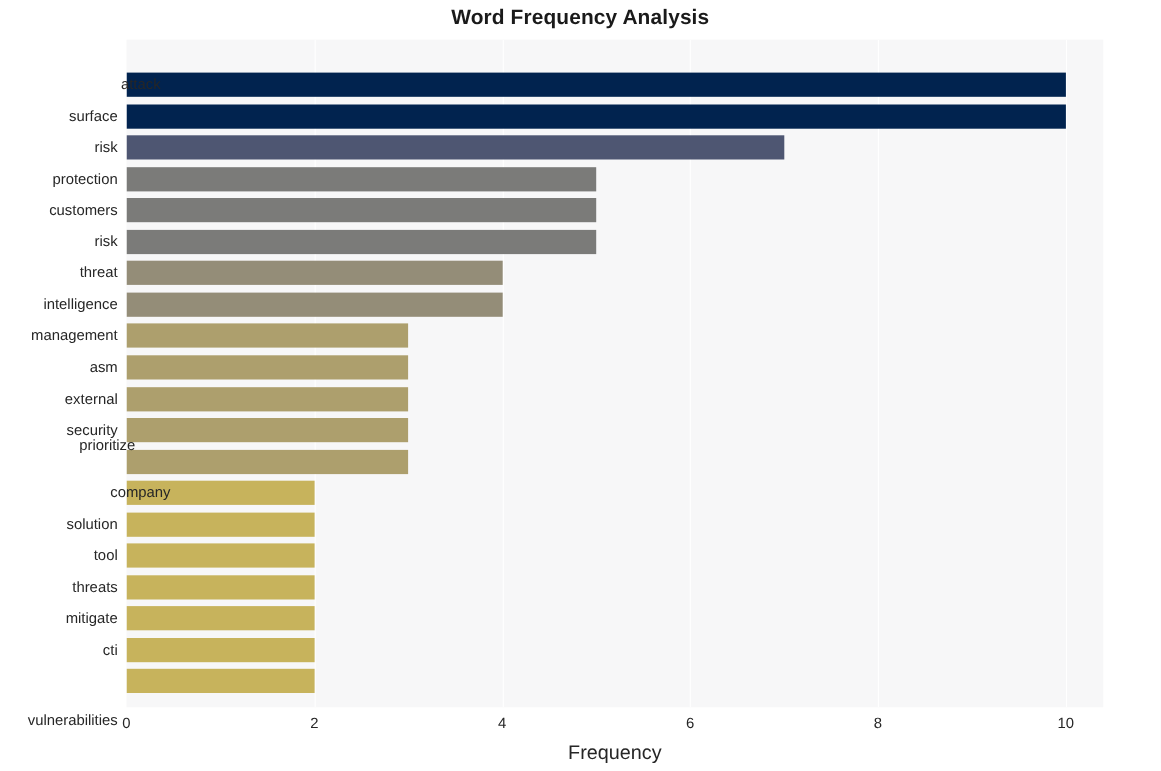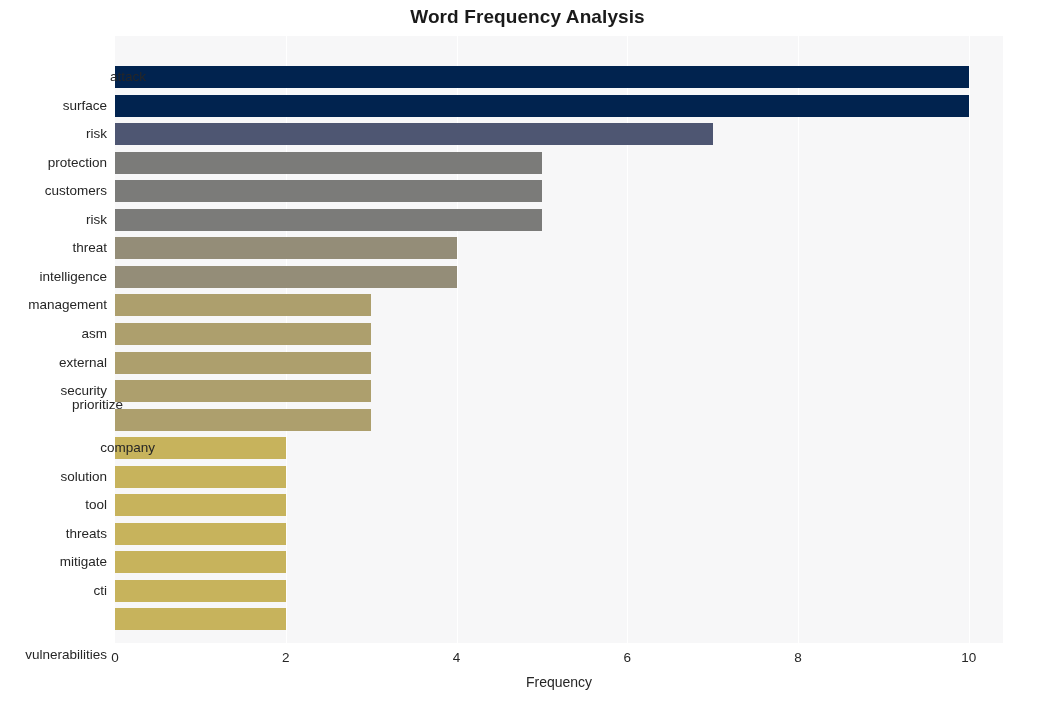--- a/index.html
+++ b/index.html
@@ -88,21 +88,21 @@
     font-size: 13.5px;
     color: #262626;
   }
 
   #xlabel {
     position: absolute;
     left: 115px;
     top: 674px;
     width: 888px;
     text-align: center;
-    font-size: 14px;
+    font-size: 18px;
     color: #262626;
   }
 </style>
 </head>
 <body>
 
 <div id="figure">
 
   <div id="chart-title">Word Frequency Analysis</div>
 

